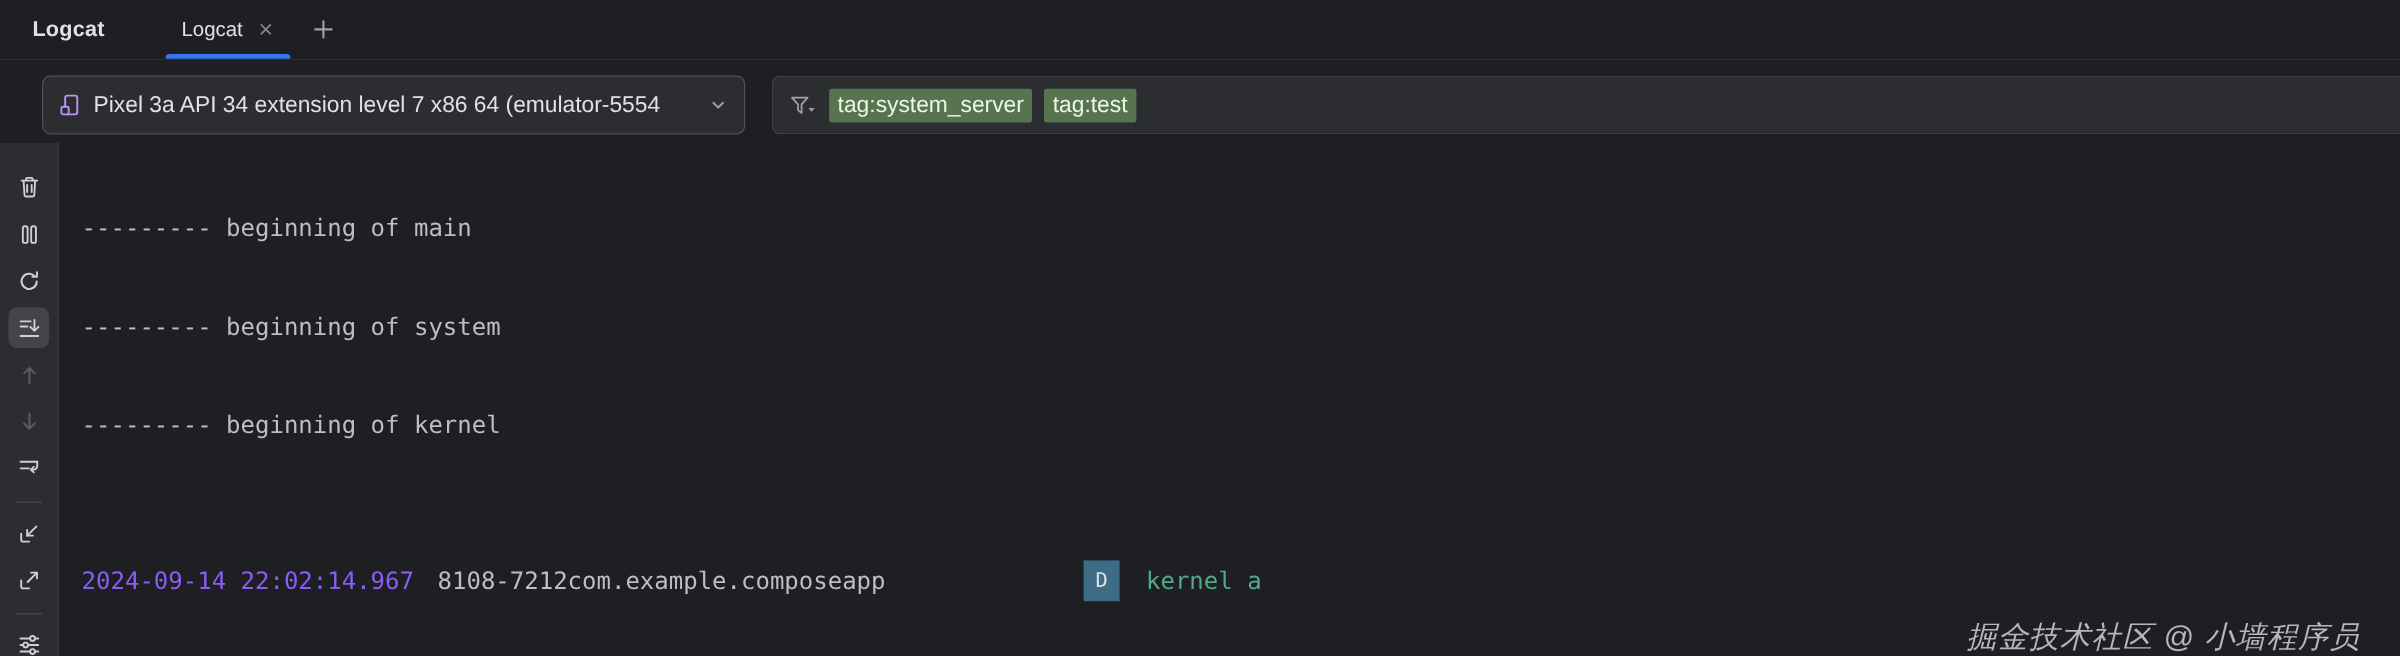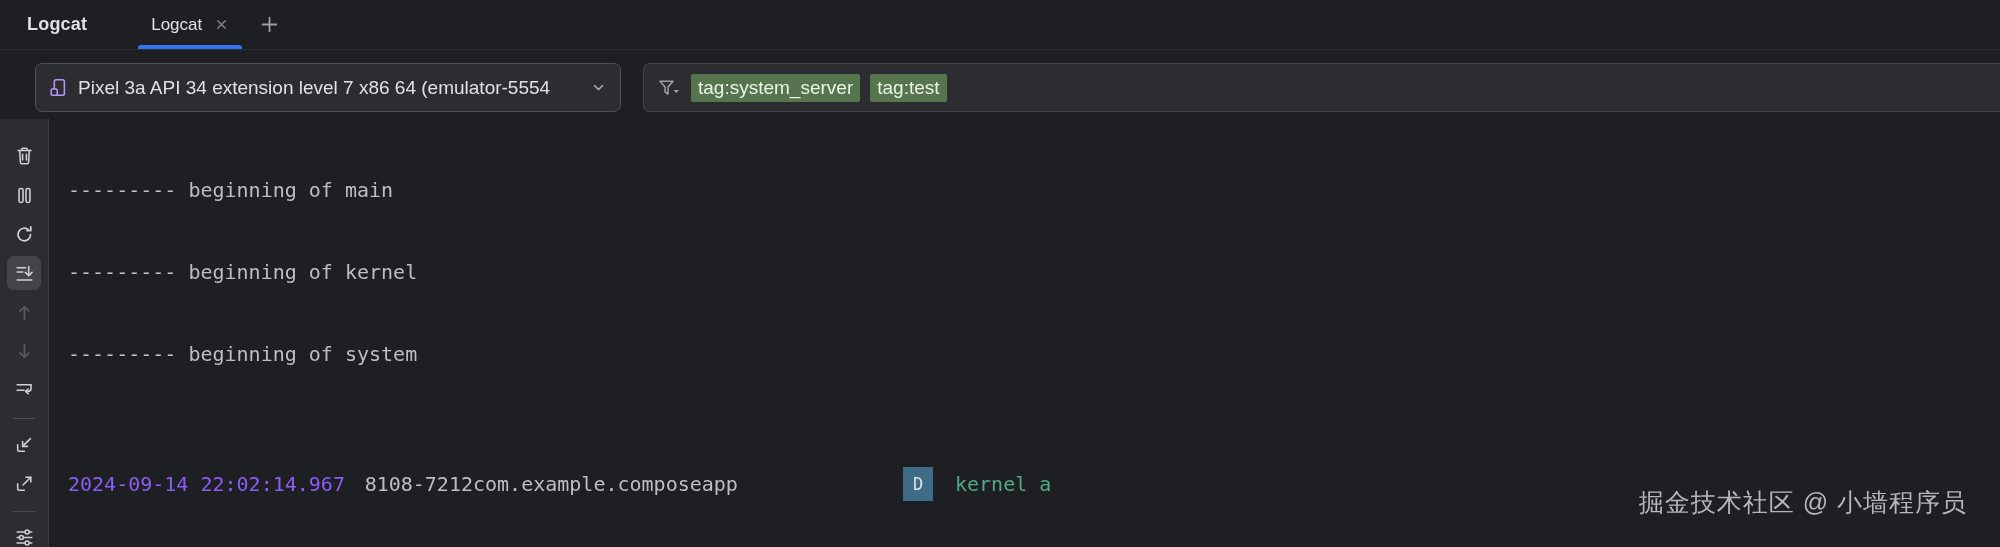--- a/index.html
+++ b/index.html
@@ -75,22 +75,22 @@
   .c-pid   { width: 128px; flex: none; color: #BCBEC4; text-align: right; }
   .c-tag   { width: 285px; flex: none; margin-left: 32px; }
   .c-app   { width: 430px; flex: none; color: #BCBEC4; }
   .c-badge {
     width: 30px; flex: none; align-self: stretch; text-align: center;
     line-height: 34px; font-size: 17px;
   }
   .c-msg { padding-left: 22px; flex: none; white-space: pre; }
   
   .watermark {
-    position: absolute; right: 33px; bottom: 28px;
-    font-size: 25px; color: #B4B6BB; letter-spacing: 1px;
+    position: absolute; right: 33px; bottom: 0;
+    font-size: 25px; color: #B4B6BB; letter-spacing: 1px; font-style: italic;
   }
   svg { display: block; }
 </style>
 </head>
 <body>
 
 <div class="tabstrip">
   <div class="panel-title">Logcat</div>
   <div class="tab">
     <span>Logcat</span>
@@ -196,22 +196,22 @@
         <path d="M3 4.8h14M3 10h14M3 15.2h14"></path>
         <circle cx="12.5" cy="4.8" r="1.9" fill="#2B2D30"></circle>
         <circle cx="7" cy="10" r="1.9" fill="#2B2D30"></circle>
         <circle cx="12.5" cy="15.2" r="1.9" fill="#2B2D30"></circle>
       </svg>
     </div>
   </div>
 
   <div class="log">
     <div class="plain-line">--------- beginning of main</div>
+    <div class="plain-line">--------- beginning of system</div>
     <div class="plain-line">--------- beginning of kernel</div>
-    <div class="plain-line">--------- beginning of system</div>
     <div id="log-rows">
   <div class="log-row">
     <span class="c-time">2024-09-14 22:02:14.967</span>
     <span class="c-pid">8108-7212</span>
     <span class="c-app">com.example.composeapp</span>
     <span class="c-badge" style="background: rgb(62, 108, 135); color: rgb(223, 225, 229);">D</span>
     <span class="c-msg" style="color: rgb(81, 168, 138);">kernel a</span>
   </div>
 
   

